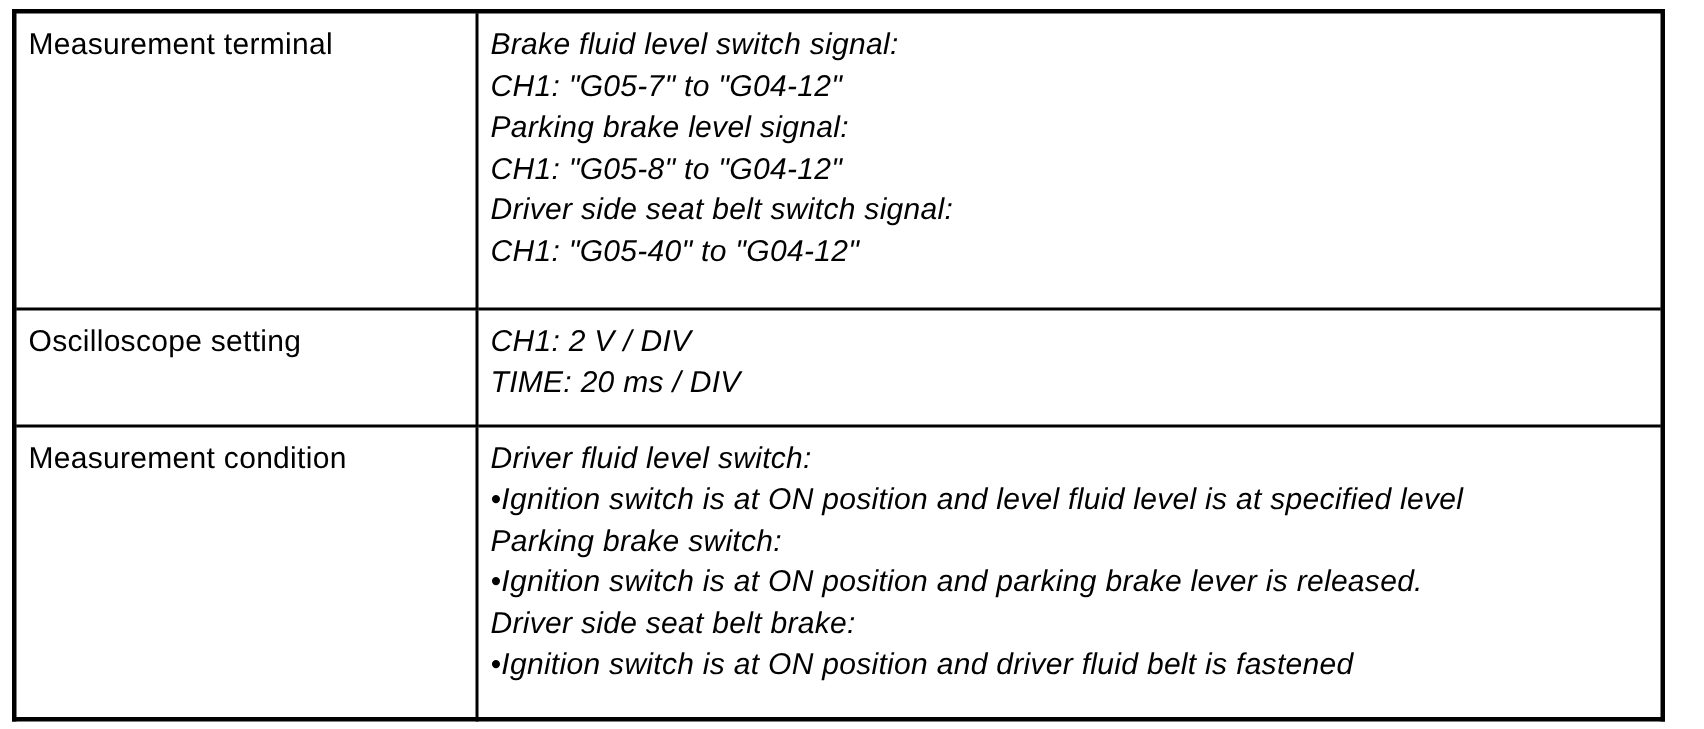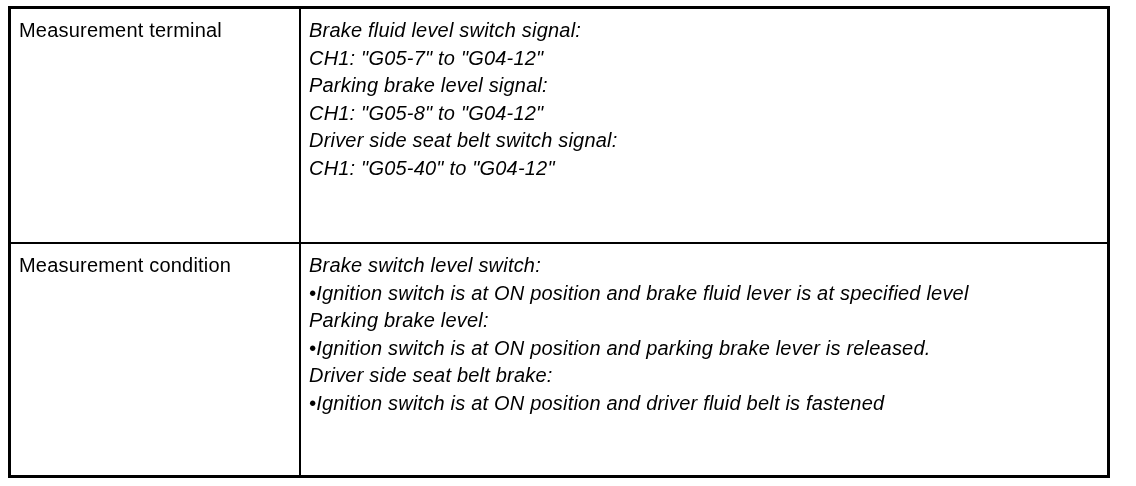--- a/index.html
+++ b/index.html
@@ -21,21 +21,21 @@
     top: 6px;
     width: 1102px;
     height: 472px;
     border-collapse: collapse;
     table-layout: fixed;
     border: 3px solid #000000;
   }
   table.spec-table td {
     border: 2px solid #000000;
     vertical-align: top;
-    padding: 8px 0 0 8px;
+    padding: 8px 18px 0 8px;
     font-size: 20px;
     line-height: 27.5px;
     letter-spacing: 0.2px;
     overflow: hidden;
   }
   td.label-cell {
     width: 280px;
   }
   td.value-cell {
     padding-left: 12px;
@@ -60,28 +60,37 @@
         </td>
         <td class="value-cell">
           <div class="line">Brake fluid level switch signal:</div>
           <div class="line">CH1: "G05-7" to "G04-12"</div>
           <div class="line">Parking brake level signal:</div>
           <div class="line">CH1: "G05-8" to "G04-12"</div>
           <div class="line">Driver side seat belt switch signal:</div>
           <div class="line">CH1: "G05-40" to "G04-12"</div>
         </td>
       </tr>
+      <tr class="row-scope">
+        <td class="label-cell">
+          <div class="line">Oscilloscope setting</div>
+        </td>
+        <td class="value-cell">
+          <div class="line">CH1: 2 V / DIV</div>
+          <div class="line">TIME: 20 ms / DIV</div>
+        </td>
+      </tr>
       <tr class="row-condition">
         <td class="label-cell">
           <div class="line">Measurement condition</div>
         </td>
         <td class="value-cell">
-          <div class="line">Brake switch level switch:</div>
-          <div class="line">•Ignition switch is at ON position and brake fluid lever is at specified level</div>
-          <div class="line">Parking brake level:</div>
+          <div class="line">Driver fluid level switch:</div>
+          <div class="line">•Ignition switch is at ON position and level fluid level is at specified level</div>
+          <div class="line">Parking brake switch:</div>
           <div class="line">•Ignition switch is at ON position and parking brake lever is released.</div>
           <div class="line">Driver side seat belt brake:</div>
           <div class="line">•Ignition switch is at ON position and driver fluid belt is fastened</div>
         </td>
       </tr>
     </tbody>
   </table>
 </div>
 
 </body></html>

